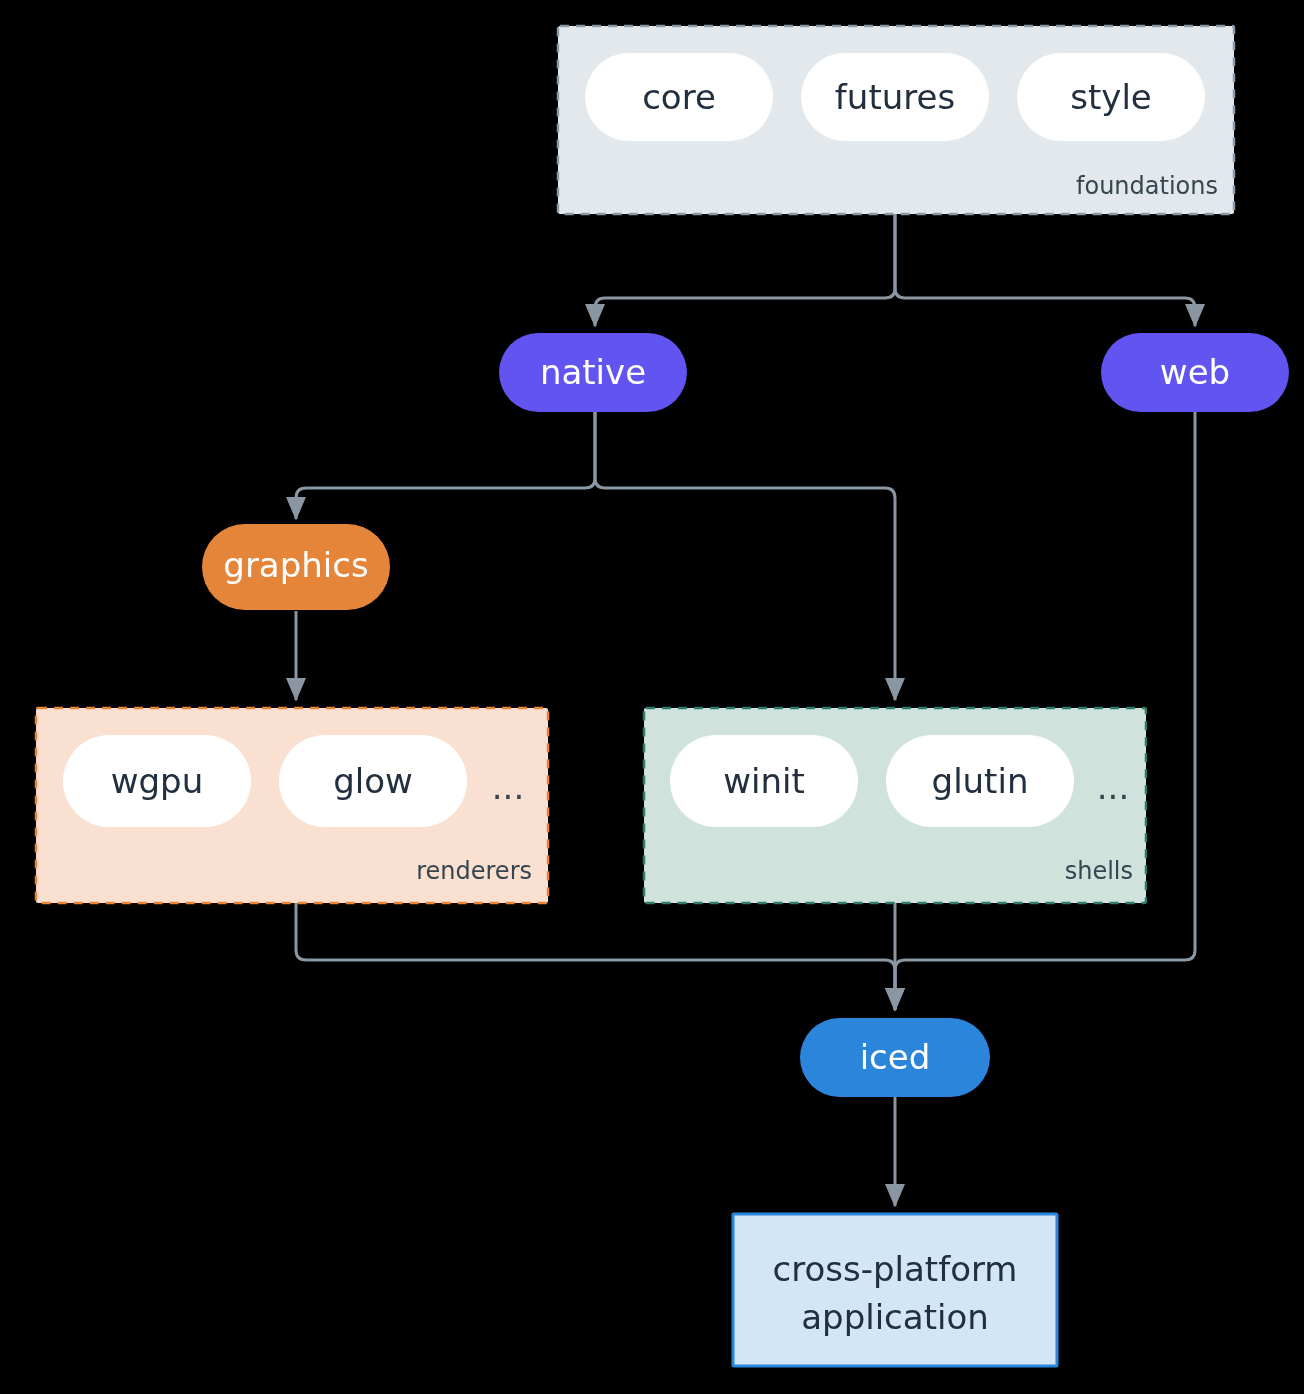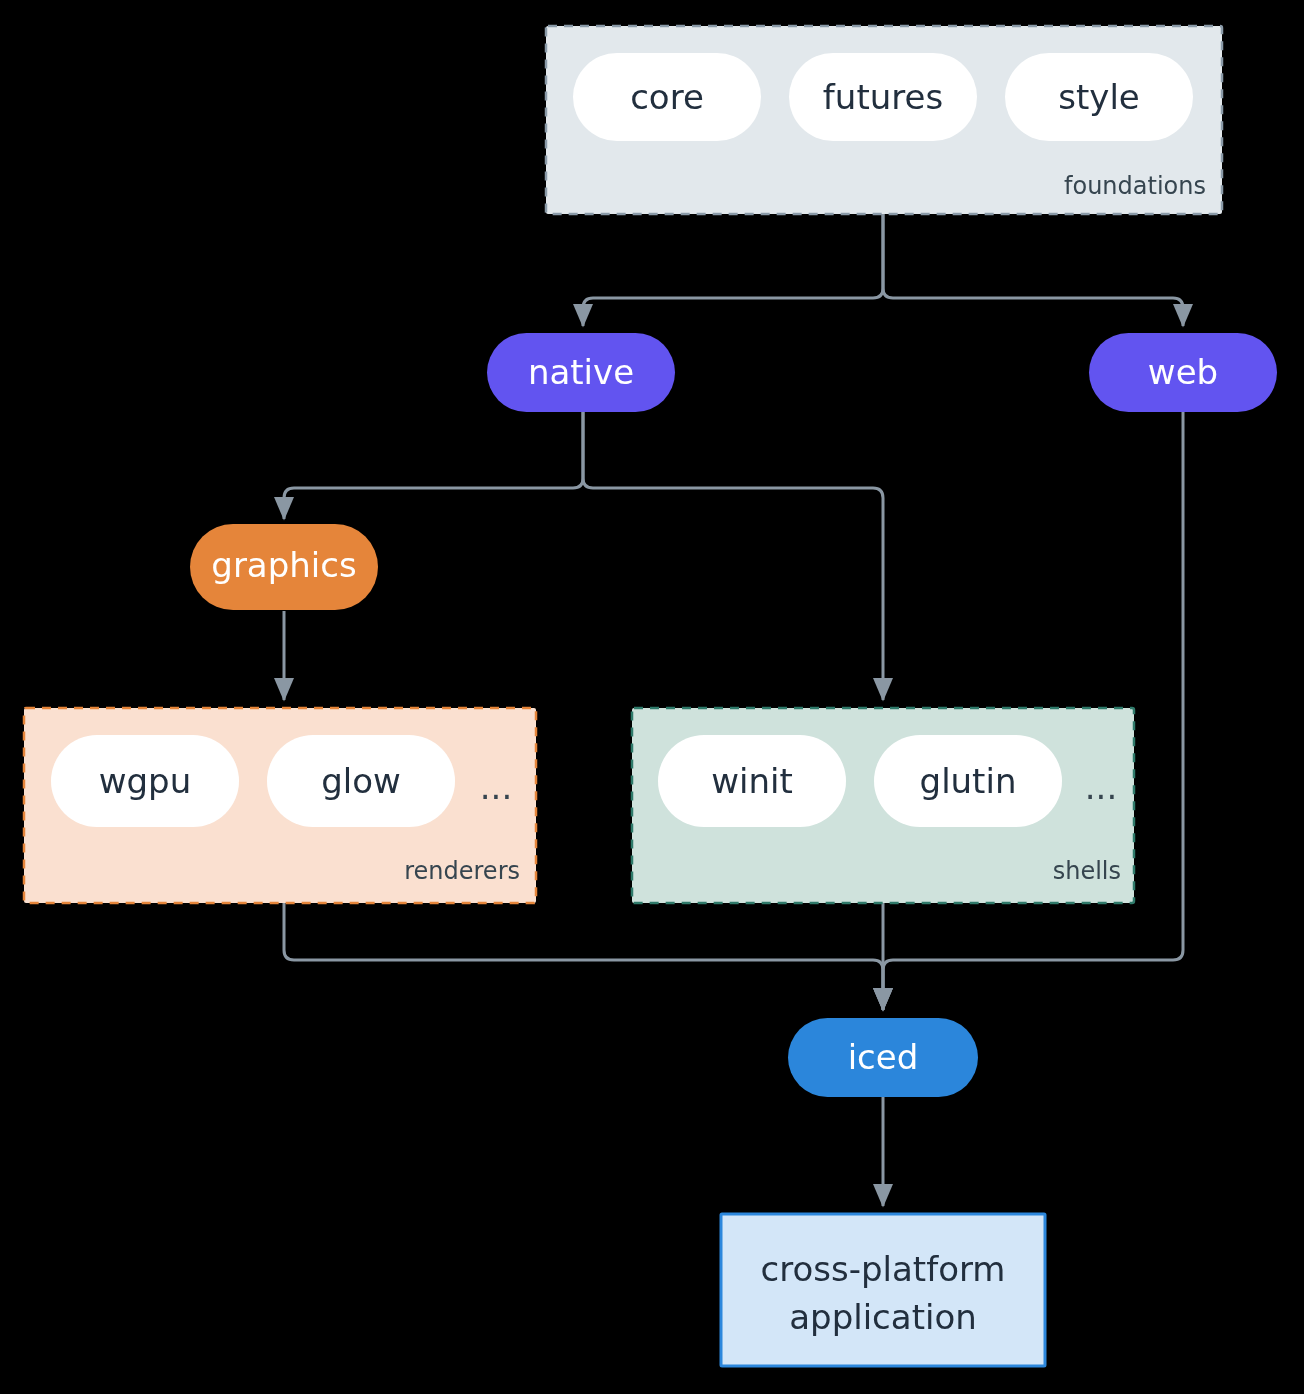--- a/index.html
+++ b/index.html
@@ -10,20 +10,21 @@
   body {
     width: 1304px;
     height: 1394px;
     overflow: hidden;
     font-family: "DejaVu Sans", sans-serif;
   }
   #diagram-root {
     position: relative;
     width: 1124px;
     height: 1394px;
+    padding-left: 12px;
   }
   svg#diagram {
     display: block;
     width: 1304px;
     height: 1394px;
   }
   .node-label {
     font-family: "DejaVu Sans", sans-serif;
     font-size: 34px;
     dominant-baseline: middle;

